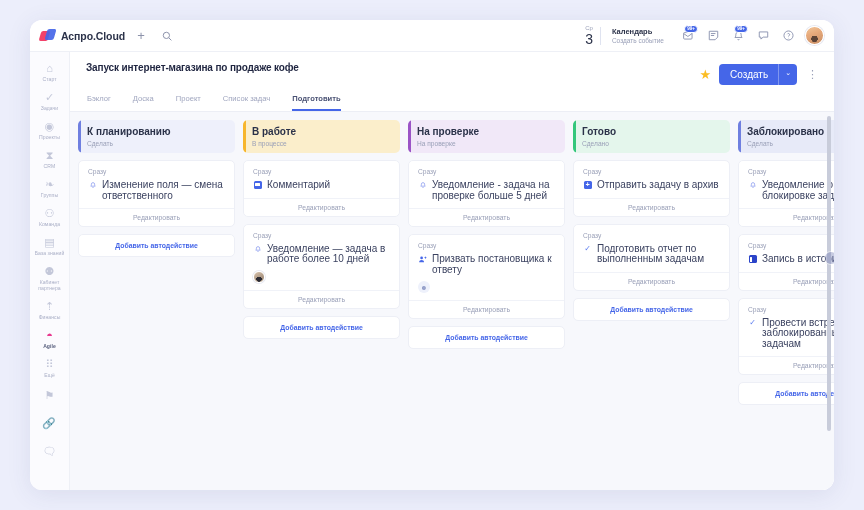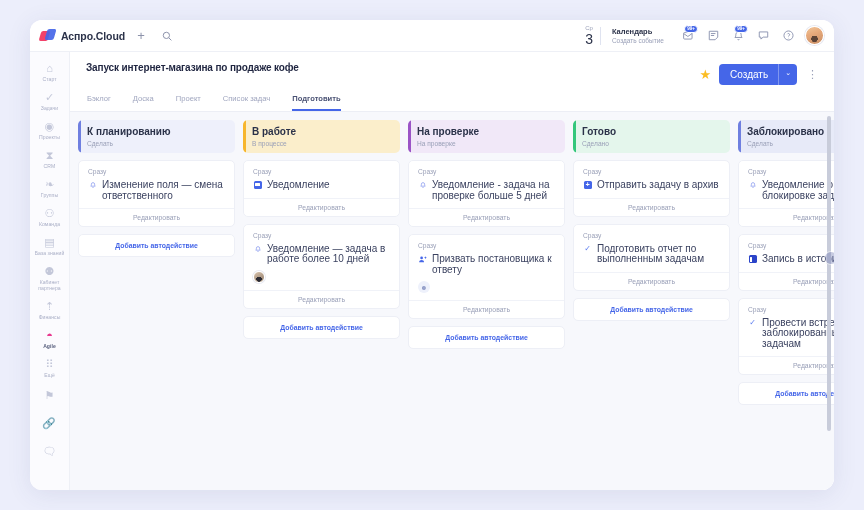--- a/index.html
+++ b/index.html
@@ -382,21 +382,21 @@
               <div class="col-title">В работе</div>
               <div class="col-sub">В процессе</div>
             </div>
             <div class="card">
               <div class="card-body">
                 <div class="card-when">Сразу</div>
                 <div class="card-line">
                   <span class="card-ic">
                       <i class="ic-sq comment"></i>
                     </span>
-                  <span class="card-txt">Уведомление</span>
+                  <span class="card-txt">Комментарий</span>
                 </div>
               </div>
               <div class="card-foot">Редактировать</div>
             </div>
             <div class="card">
               <div class="card-body">
                 <div class="card-when">Сразу</div>
                 <div class="card-line">
                   <span class="card-ic ic-bell">
                     <svg width="8" height="8" viewBox="0 0 20 20" fill="none" stroke="currentColor" stroke-width="1.7">

